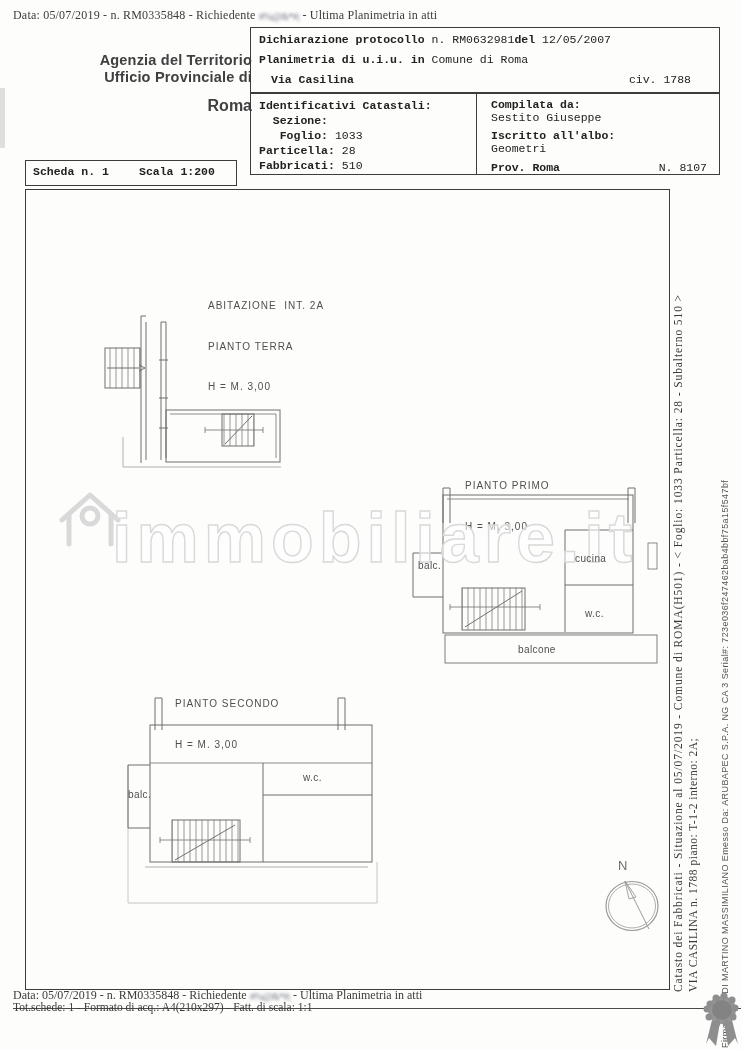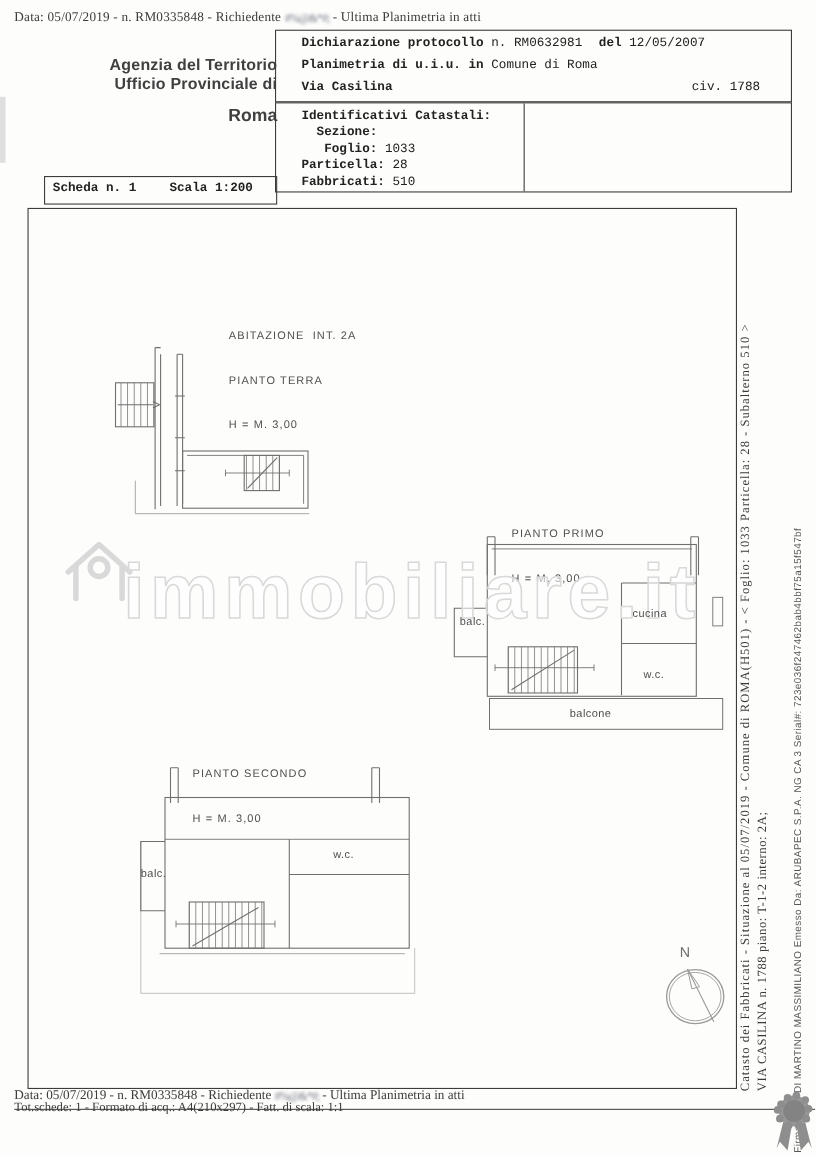--- a/index.html
+++ b/index.html
@@ -13,21 +13,21 @@
   .toprow{font-size:12px;color:#3b3b3b;letter-spacing:.2px;white-space:nowrap;}
   .stamp{display:inline-block;filter:blur(1.6px);color:#7a7d86;font-size:11px;letter-spacing:-1px;
          transform:translateY(1px);}
   
   .agency{width:210px;text-align:right;line-height:1.15;color:#404040;}
   .agency .l1,.agency .l3{font-size:14.5px;font-weight:600;letter-spacing:.2px;}
   .agency .l2{font-size:19px;font-weight:700;letter-spacing:.4px;margin:3px 0 2px;}
   .agency .l4{font-size:16px;font-weight:600;margin-top:12px;}
   
   .hdr-mono{font-size:11.5px;color:#222;}
-  .b{font-weight:700;margin-left:15px;}
+  .b{font-weight:700;}
   
   .plan-title{font-family:"Liberation Sans",sans-serif;font-size:10px;color:#4f4f4f;
               letter-spacing:1px;line-height:1.35;white-space:pre;}
   .room-label{font-family:"Liberation Sans",sans-serif;font-size:10px;color:#4f4f4f;
               letter-spacing:.4px;z-index:3;}
   
   .wm{z-index:2;font-family:"Liberation Sans",sans-serif;font-weight:700;font-size:70px;
       letter-spacing:5px;color:rgba(255,255,255,.55);-webkit-text-stroke:1.4px #d9d9d9;
       white-space:nowrap;}
   
@@ -62,35 +62,45 @@
   <div class="abs box hdr-mono mono" style="left:250px;top:27px;width:468px;height:64px;">
     <div class="abs" style="left:8px;top:5px;white-space:nowrap;">
       <span class="b">Dichiarazione protocollo</span>
       <span>n. RM0632981</span><span class="b">del</span>
       <span>12/05/2007</span>
     </div>
     <div class="abs" style="left:8px;top:25px;white-space:nowrap;">
       <span class="b">Planimetria di u.i.u. in</span>
       <span>Comune di Roma</span>
     </div>
-    <div class="abs b" style="left:8px;top:45px;">Via Casilina</div>
+    <div class="abs b" style="left:20px;top:45px;">Via Casilina</div>
     <div class="abs" style="right:28px;top:45px;">civ. 1788</div>
   </div>
 
   <div class="abs box hdr-mono mono" style="left:250px;top:93px;width:468px;height:80px;">
     <div class="abs" style="left:225px;top:0;width:1.4px;height:100%;background:#3c3c3c;"></div>
 
     <div class="abs" style="left:8px;top:4px;line-height:15px;">
       <div class="b">Identificativi Catastali:</div>
       <div class="b pre">  Sezione:</div>
       <div class="pre"><span class="b">   Foglio:</span> <span>1033</span></div>
       <div><span class="b">Particella:</span> <span>28</span></div>
       <div><span class="b">Fabbricati:</span> <span>510</span></div>
     </div>
 
+    <div class="abs" style="left:240px;top:4px;line-height:13px;width:220px;">
+      <div class="b">Compilata da:</div>
+      <div>Sestito Giuseppe</div>
+      <div style="margin-top:5px;" class="b">Iscritto all'albo:</div>
+      <div>Geometri</div>
+      <div style="margin-top:6px;position:relative;">
+        <span class="b">Prov. Roma</span>
+        <span style="position:absolute;right:4px;">N. 8107</span>
+      </div>
+    </div>
   </div>
 
   <div class="abs box hdr-mono mono b" style="left:25px;top:160px;width:210px;height:24px;">
     <span class="abs" style="left:7px;top:4px;">Scheda n. 1</span>
     <span class="abs" style="left:113px;top:4px;">Scala 1:200</span>
   </div>
 
   <div class="abs" style="left:25px;top:189px;width:643px;height:799px;border:1.3px solid #3c3c3c;"></div>
 
   <div class="abs plan-title" style="left:208px;top:272px;">

